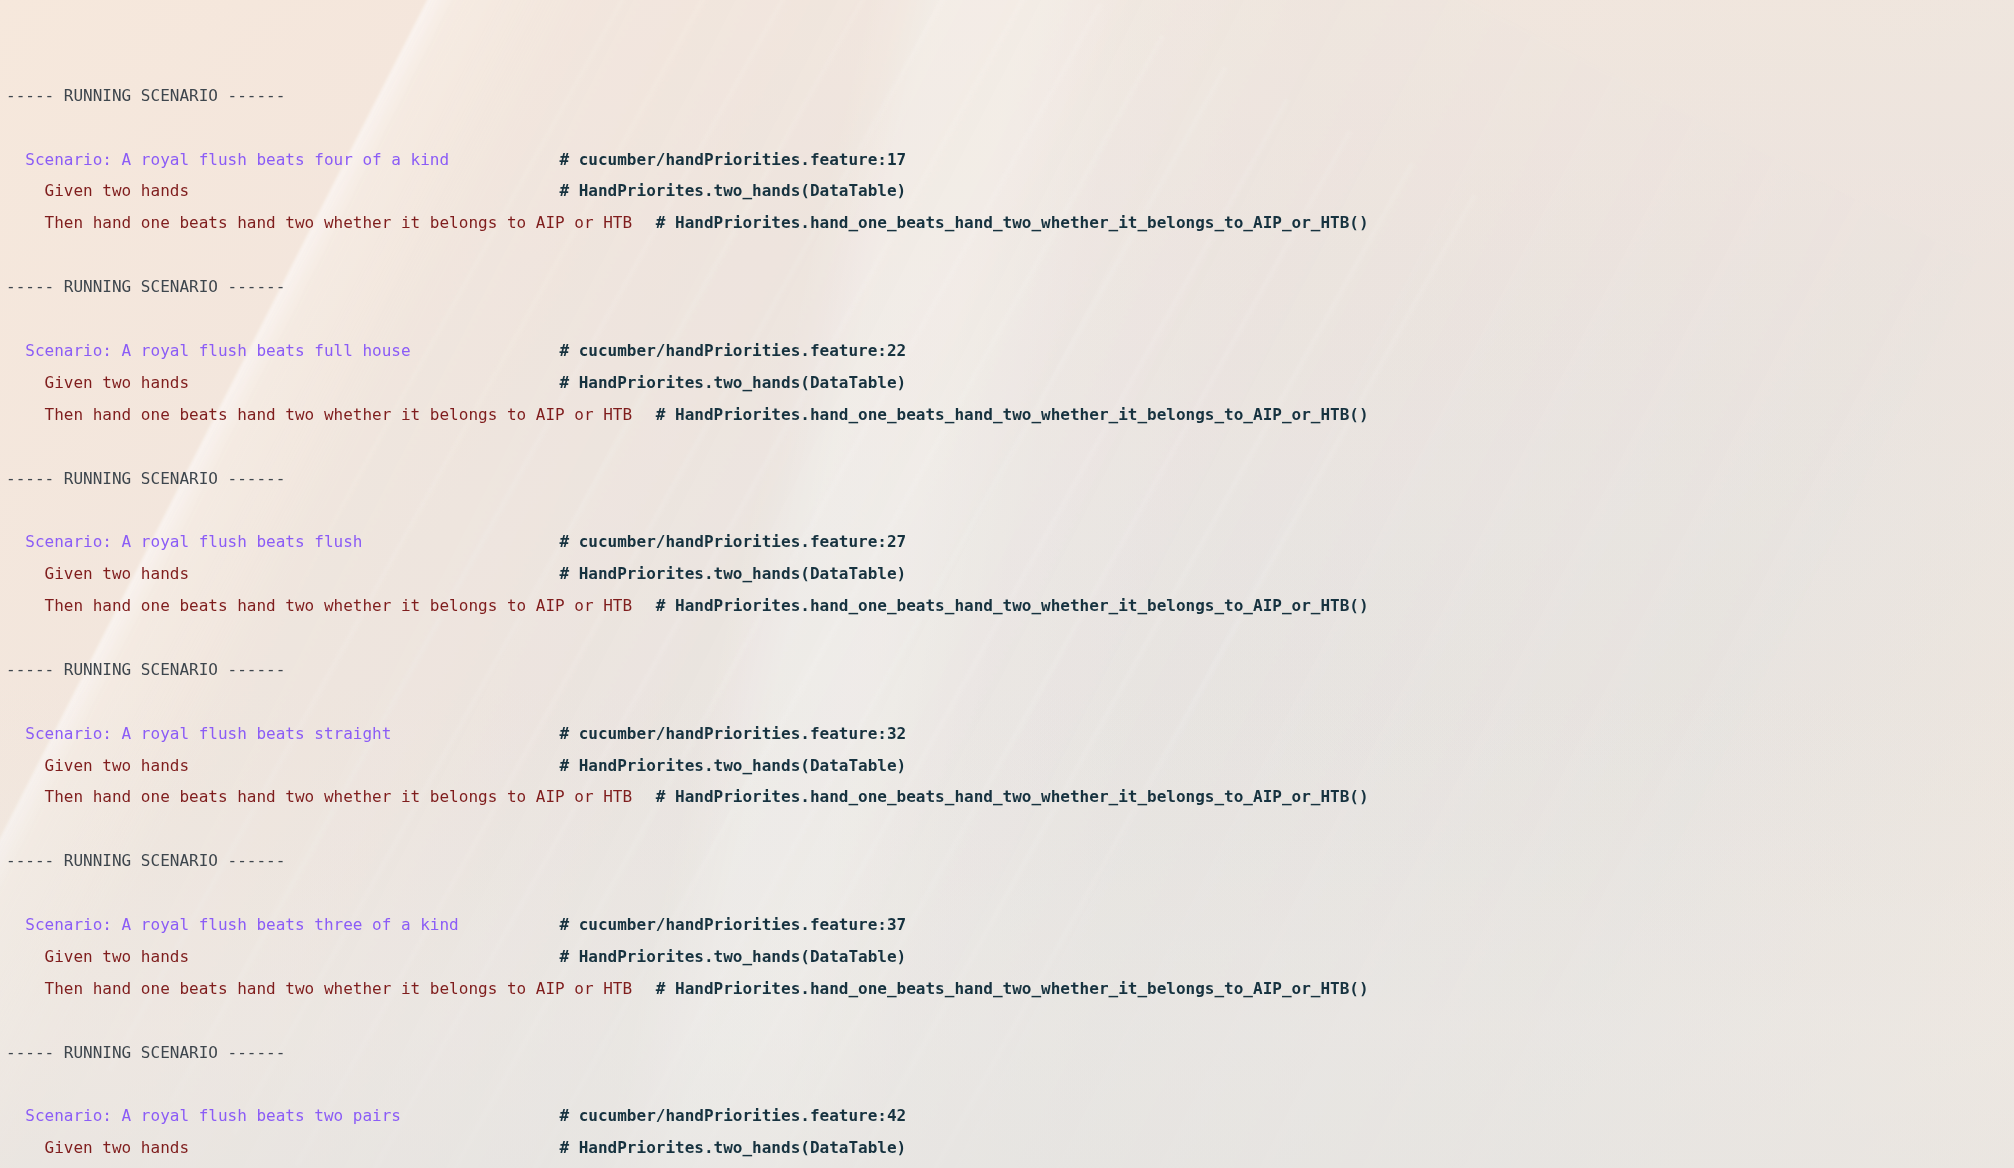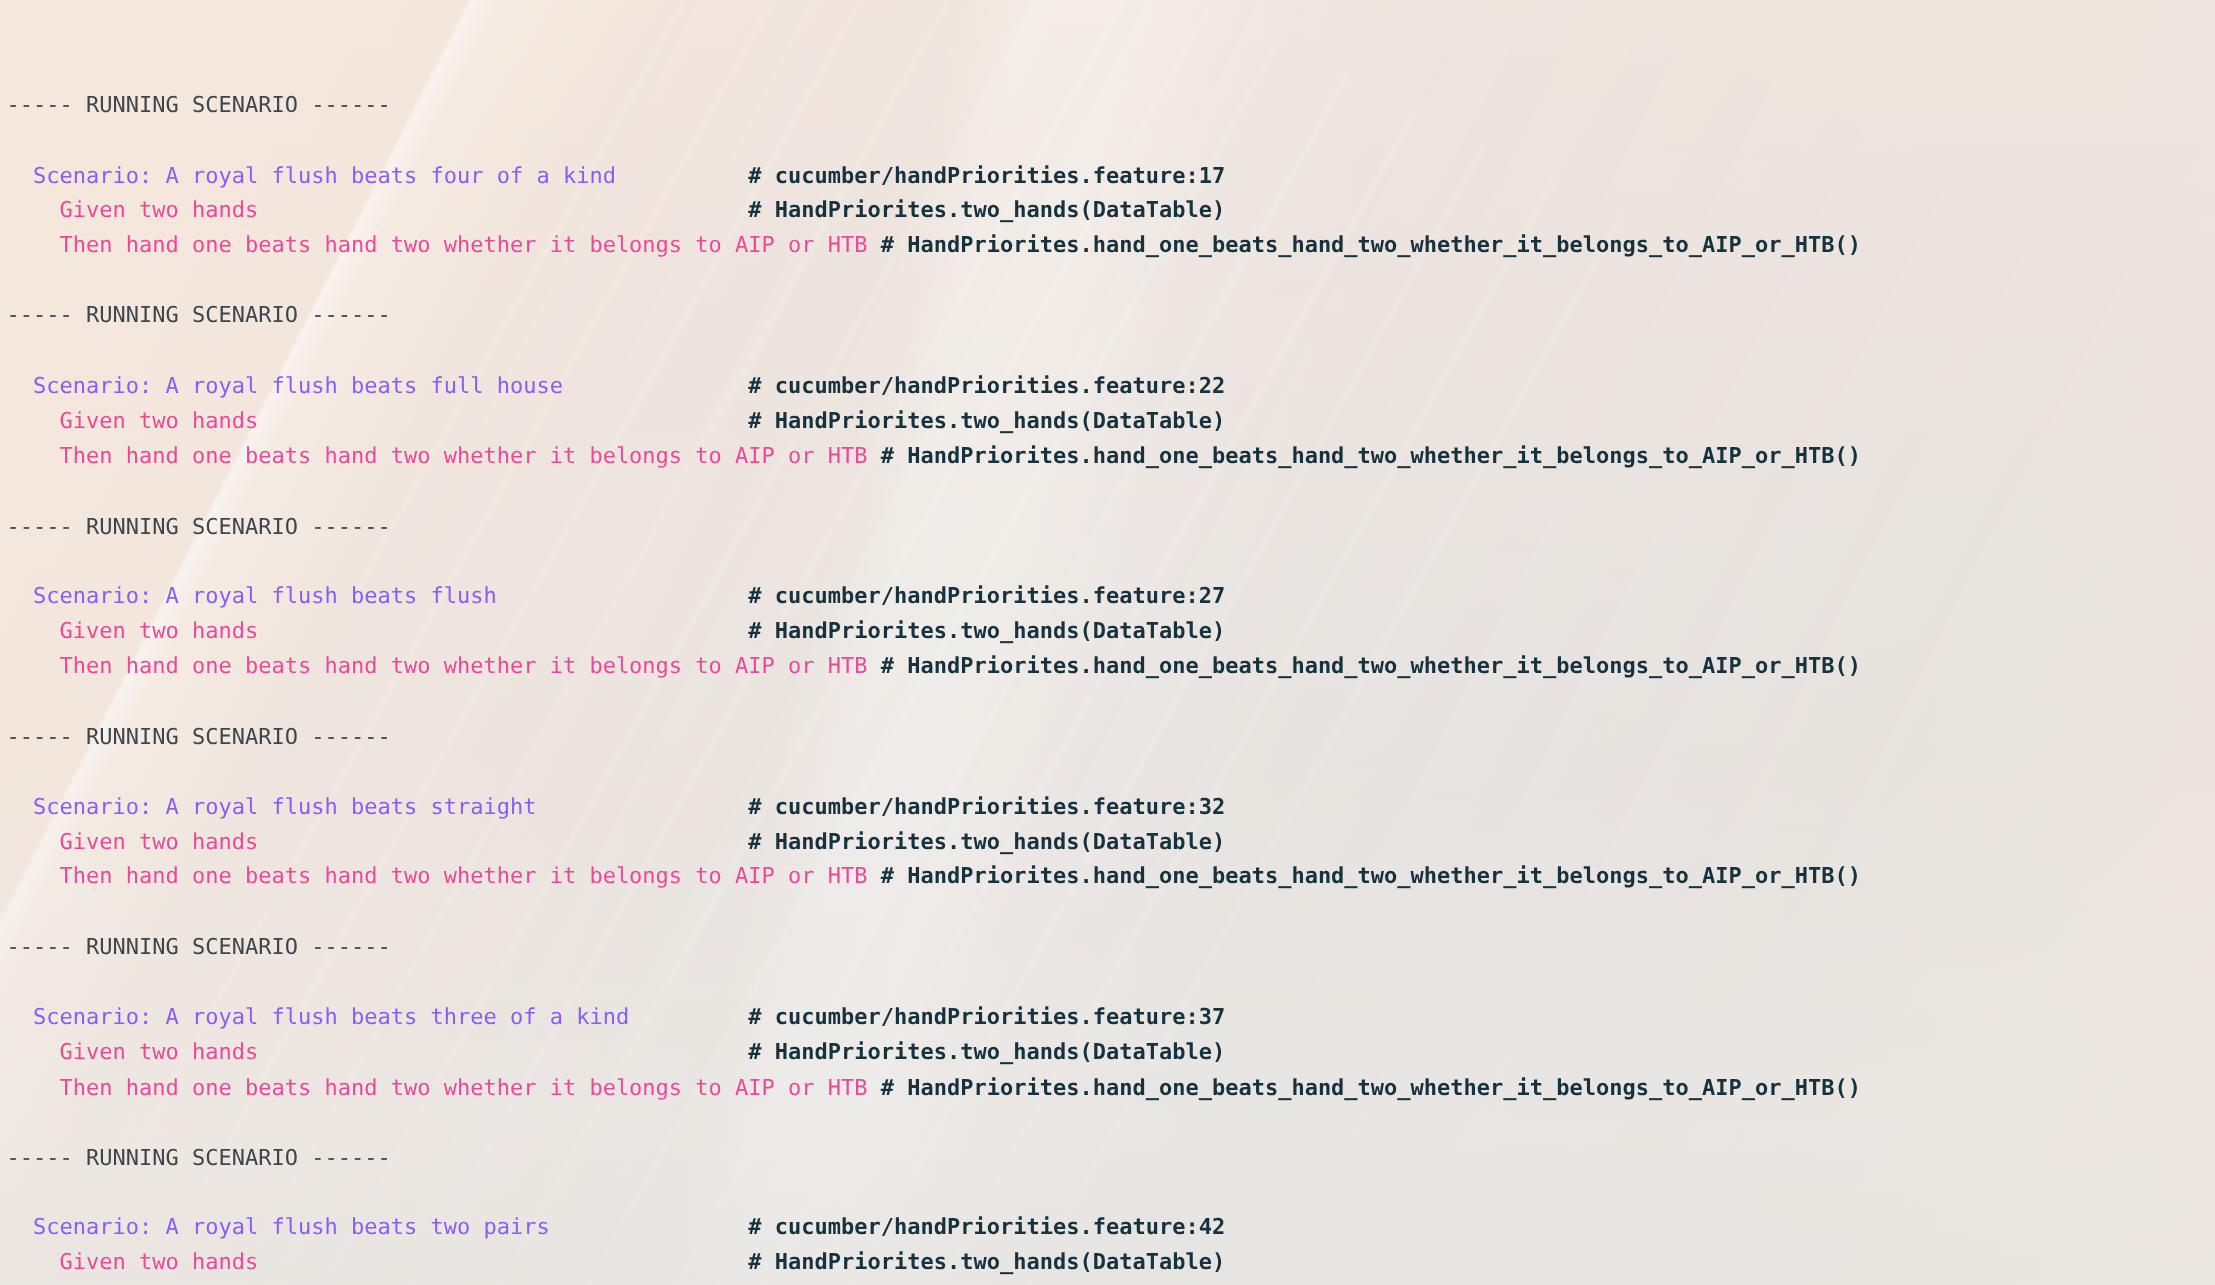--- a/index.html
+++ b/index.html
@@ -104,37 +104,37 @@
 
   
   #terminal {
     position: absolute;
     inset: 0;
     width: 2014px;
     height: 1168px;
     box-sizing: border-box;
     padding: 16px 0 0 0;
     font-family: "DejaVu Sans Mono", "Liberation Mono", monospace;
-    font-size: 20px;
+    font-size: 16px;
     line-height: 31.9px;
     letter-spacing: 0px;
     white-space: pre;
     background: rgba(245,240,235,0.06);
   }
 
   .line {
     height: 31.9px;
     padding-left: 6px;
     white-space: pre;
   }
 
   .sep        { color: #3e464d; }
   .scenario   { color: #8b5cf6; }
-  .step       { color: #ec4899; }
-  .comment    { color: #16323f; font-weight: 600; }
+  .step       { color: #7f1d1d; }
+  .comment    { color: #16323f; font-weight: 600; margin-left: 14px; }
   .blank   { height: 31.9px; }
 </style>
 </head>
 <body>
 
 <div id="wallpaper">
   <div id="mountain-slope"></div>
   <div id="mountain-ridge"></div>
   <div id="mountain-streaks"></div>
   <div id="haze"></div>

